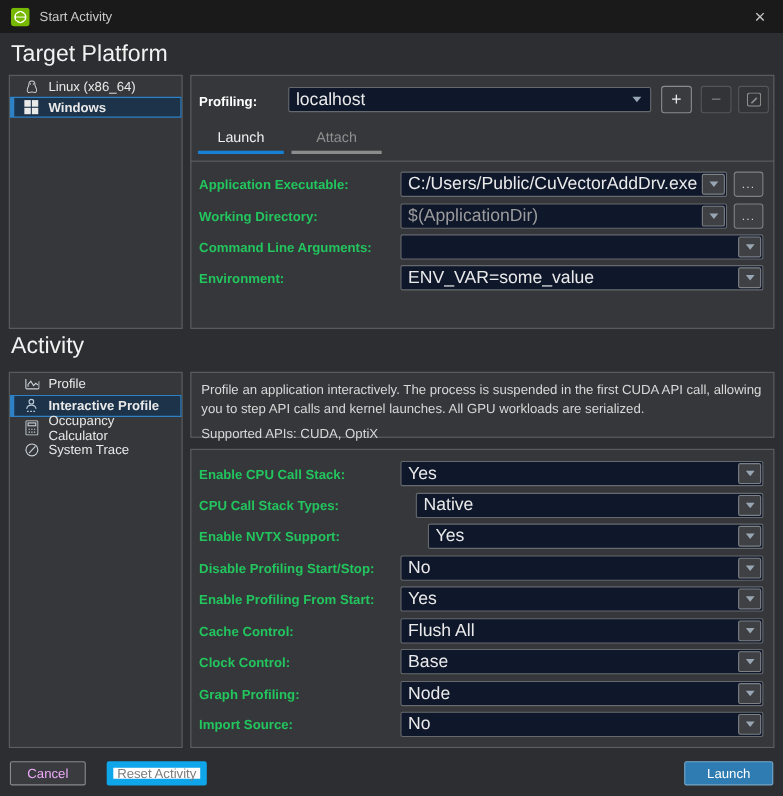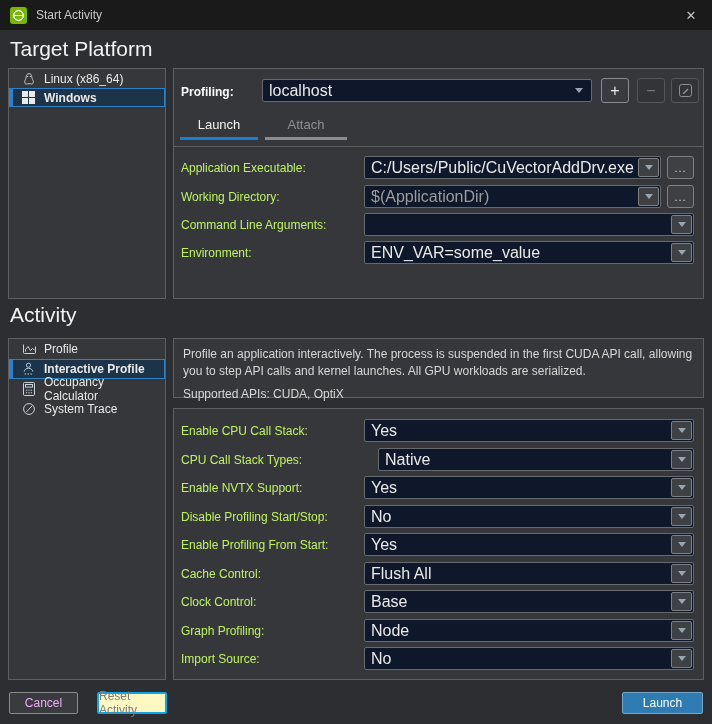--- a/index.html
+++ b/index.html
@@ -35,32 +35,32 @@
   #conn-combo{position:absolute;left:262px;top:79px;width:330px;}
   .iconbtn{position:absolute;top:78px;width:28px;height:25px;background:#3a3b3e;border:1px solid #8a8b8d;border-radius:3px;color:#e8e8e8;display:flex;align-items:center;justify-content:center;font-size:16px;box-sizing:border-box;line-height:1;}
   .iconbtn.disabled{border-color:#54565a;color:#7d7d7d;background:#333437;}
 
   
   .tab{position:absolute;top:117px;height:20px;text-align:center;font-size:13px;}
   .tabbar{position:absolute;top:137px;height:3px;}
 
   
   .frow{position:absolute;left:181px;width:513px;height:23px;display:flex;align-items:center;}
-  .frow .flabel{width:183px;font-weight:normal;font-size:12px;color:#bef264;flex:none;}
+  .frow .flabel{width:183px;font-weight:bold;font-size:12px;color:#22c55e;flex:none;}
   .frow .combo{flex:1;}
   .dots{flex:none;width:27px;height:23px;margin-left:6px;background:#3e4043;border:1px solid #7d8084;border-radius:3px;color:#d6d6d6;font-size:11px;display:flex;align-items:center;justify-content:center;letter-spacing:1px;box-sizing:border-box;}
 
   
   #desc-box{padding:7px 9px;color:#d8d8d8;font-size:12px;line-height:1.38;}
   #desc-box .l2{margin-top:7px;}
 
   
   .btn{position:absolute;top:692px;height:22px;border-radius:2px;font-size:12px;display:flex;align-items:center;justify-content:center;box-sizing:border-box;}
   #btn-cancel{left:9px;width:69px;background:#3a3b3e;border:1px solid #8a8b8d;color:#f0abfc;}
-  #btn-reset{left:97px;width:70px;background:#fef9c3;border:2px solid #0ea5e9;color:#7d7d7d;}
+  #btn-reset{left:97px;width:91px;background:#ffffff;border:6px solid #0ea5e9;color:#7d7d7d;}
   #btn-launch{left:622px;width:81px;background:#2e7cb2;border:1px solid #75a9cb;color:#ffffff;}
 </style>
 </head>
 <body>
 
 <div id="app">
 
   <div class="titlebar">
     <span style="display:flex;">
       <svg width="17" height="17" viewBox="0 0 17 17">
@@ -233,21 +233,21 @@
   </div>
   <div class="frow" style="top:448px;gap:14px;">
     <span class="flabel">CPU Call Stack Types:</span>
     <div class="combo">
       <span class="val">Native</span>
       <span class="arrowbtn">
           <span class="tri"></span>
         </span>
     </div>
   </div>
-  <div class="frow" style="top:476px;">
+  <div class="frow" style="top:476px;gap:25px;">
     <span class="flabel">Enable NVTX Support:</span>
     <div class="combo">
       <span class="val">Yes</span>
       <span class="arrowbtn">
           <span class="tri"></span>
         </span>
     </div>
   </div>
   <div class="frow" style="top:505px;">
     <span class="flabel">Disable Profiling Start/Stop:</span>

